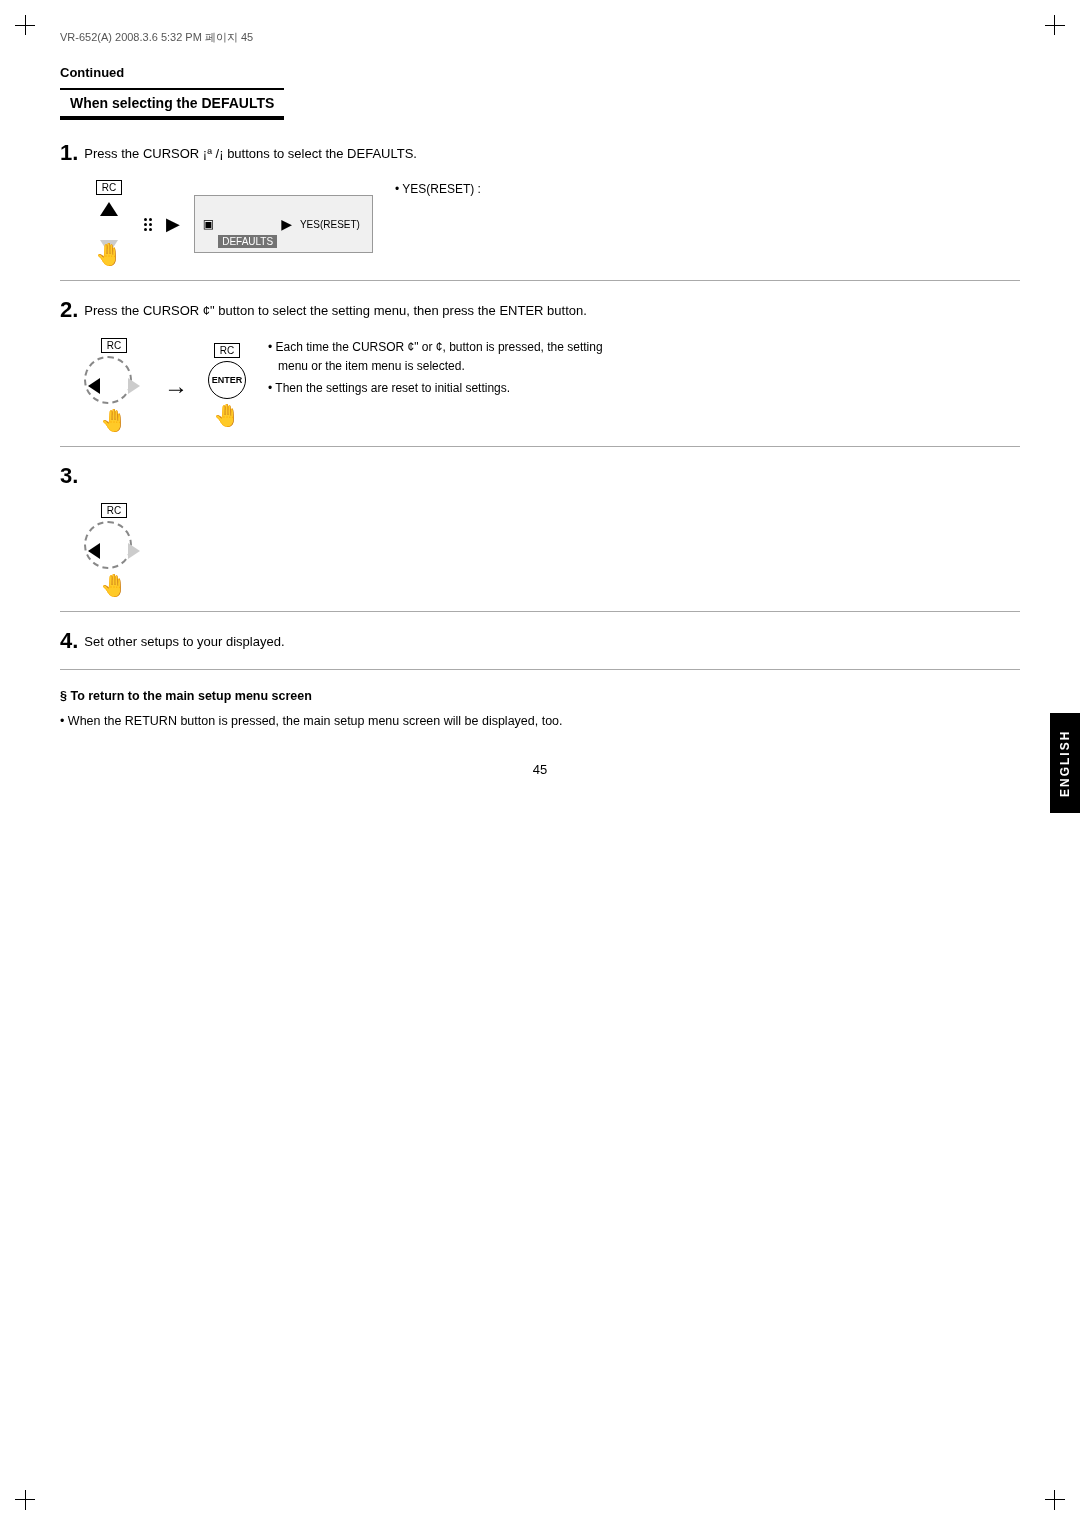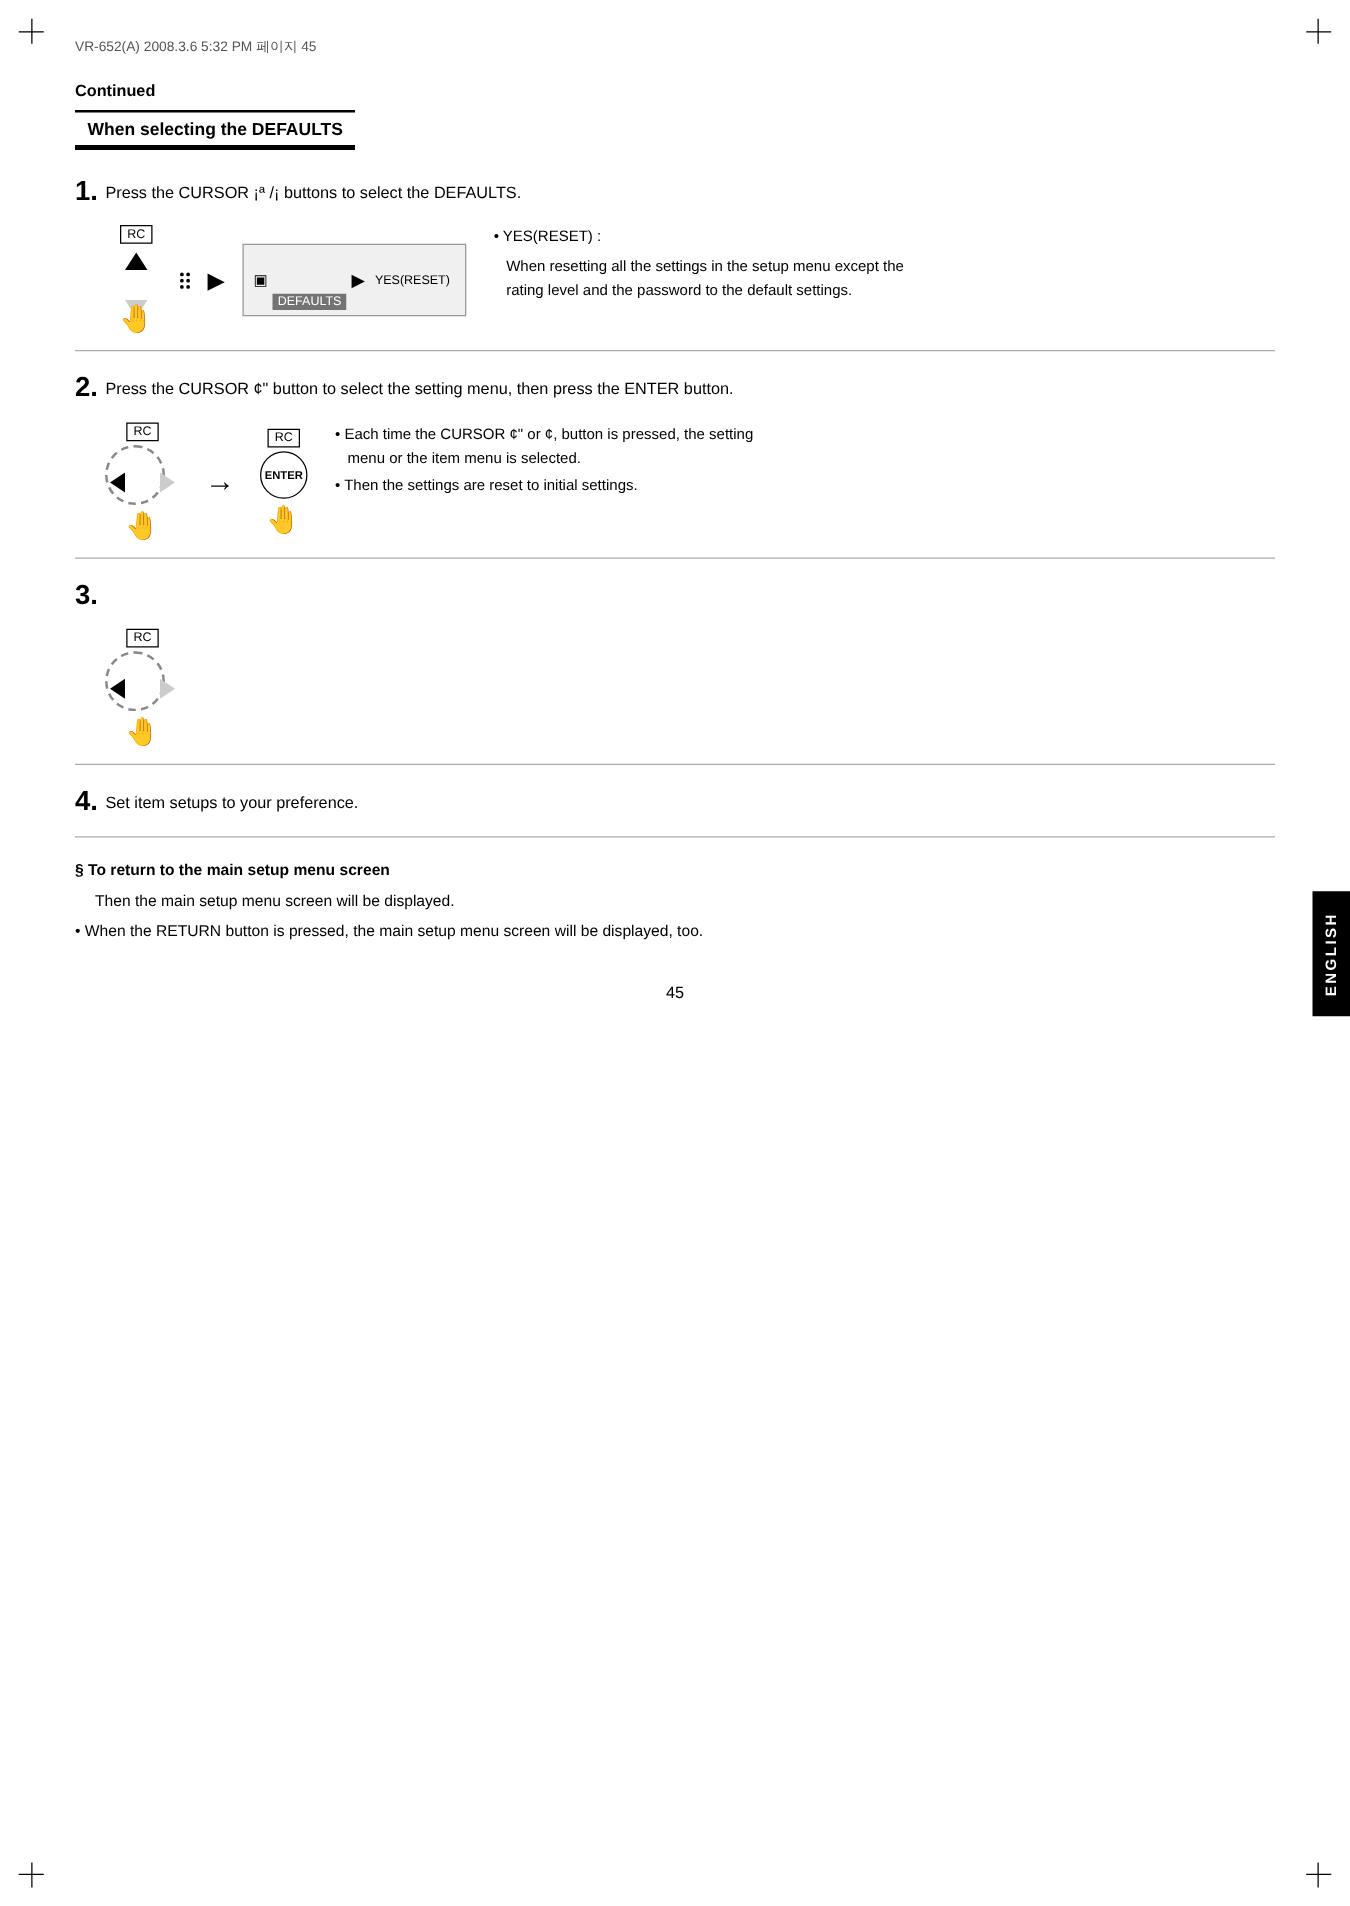--- a/index.html
+++ b/index.html
@@ -341,21 +341,20 @@
         <div class="screen-menu">
           <span class="menu-icon">▣</span>
           <span class="menu-item selected">DEFAULTS</span>
           <span class="arrow-right">▶</span>
           <span class="menu-item">YES(RESET)</span>
         </div>
       </div>
 
       <div class="diagram-right">
         <div style="margin-bottom:4px;">• YES(RESET) :</div>
-        <div style="margin-left:10px;">When resetting all the settings in the setup menu except the rating level and the password to the default settings.</div>
       </div>
     </div>
   </div>
 
   <hr class="step-divider">
 
   
   <div class="step">
     <div class="step-header">
       <span class="step-number">2.</span>
@@ -414,28 +413,27 @@
       </div>
     </div>
   </div>
 
   <hr class="step-divider">
 
   
   <div class="step">
     <div class="step-header">
       <span class="step-number">4.</span>
-      <span class="step-text">Set item setups to your preference.</span>
+      <span class="step-text">Set other setups to your displayed.</span>
     </div>
   </div>
 
   <hr class="step-divider">
 
   
   <div class="return-section">
     <div class="return-title">§ To return to the main setup menu screen</div>
-    <div class="indent-item">Then the main setup menu screen will be displayed.</div>
     <div class="bullet-item">• When the RETURN button is pressed, the main setup menu screen will be displayed, too.</div>
   </div>
 
   
   <div class="page-number">45</div>
 </div>
 
 </body></html>

